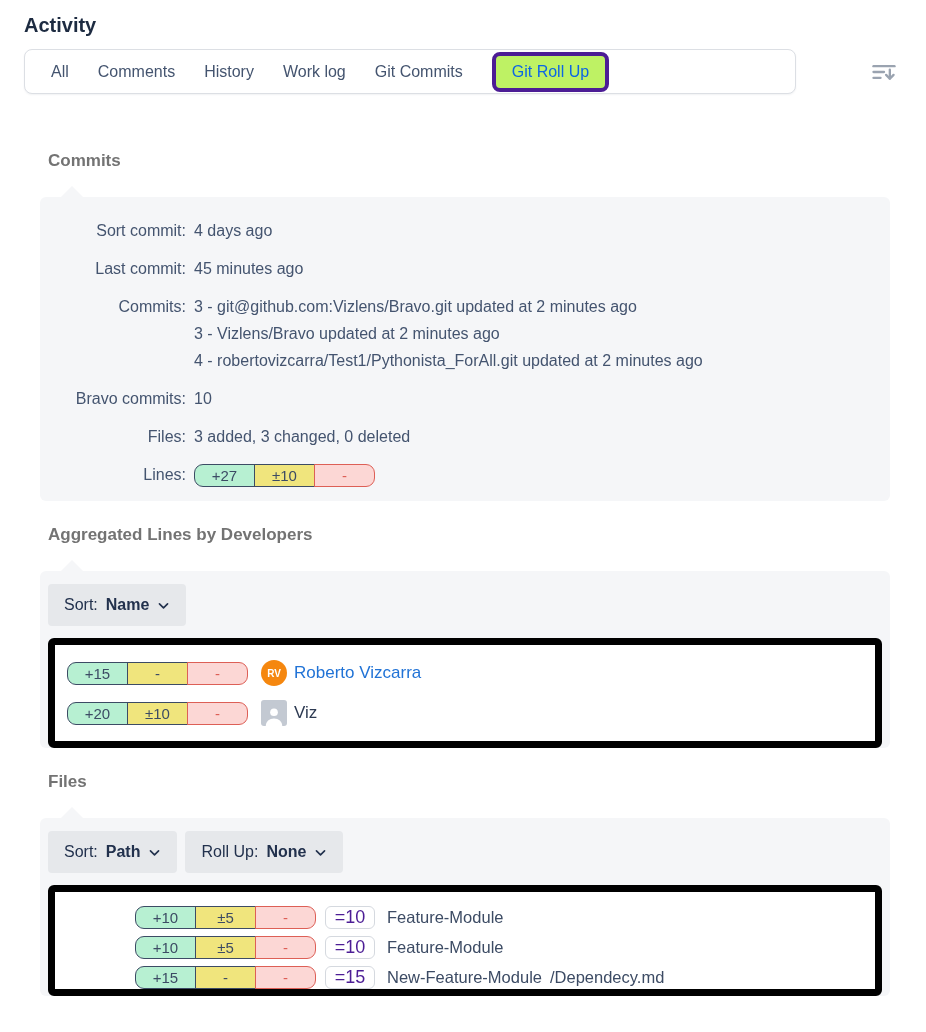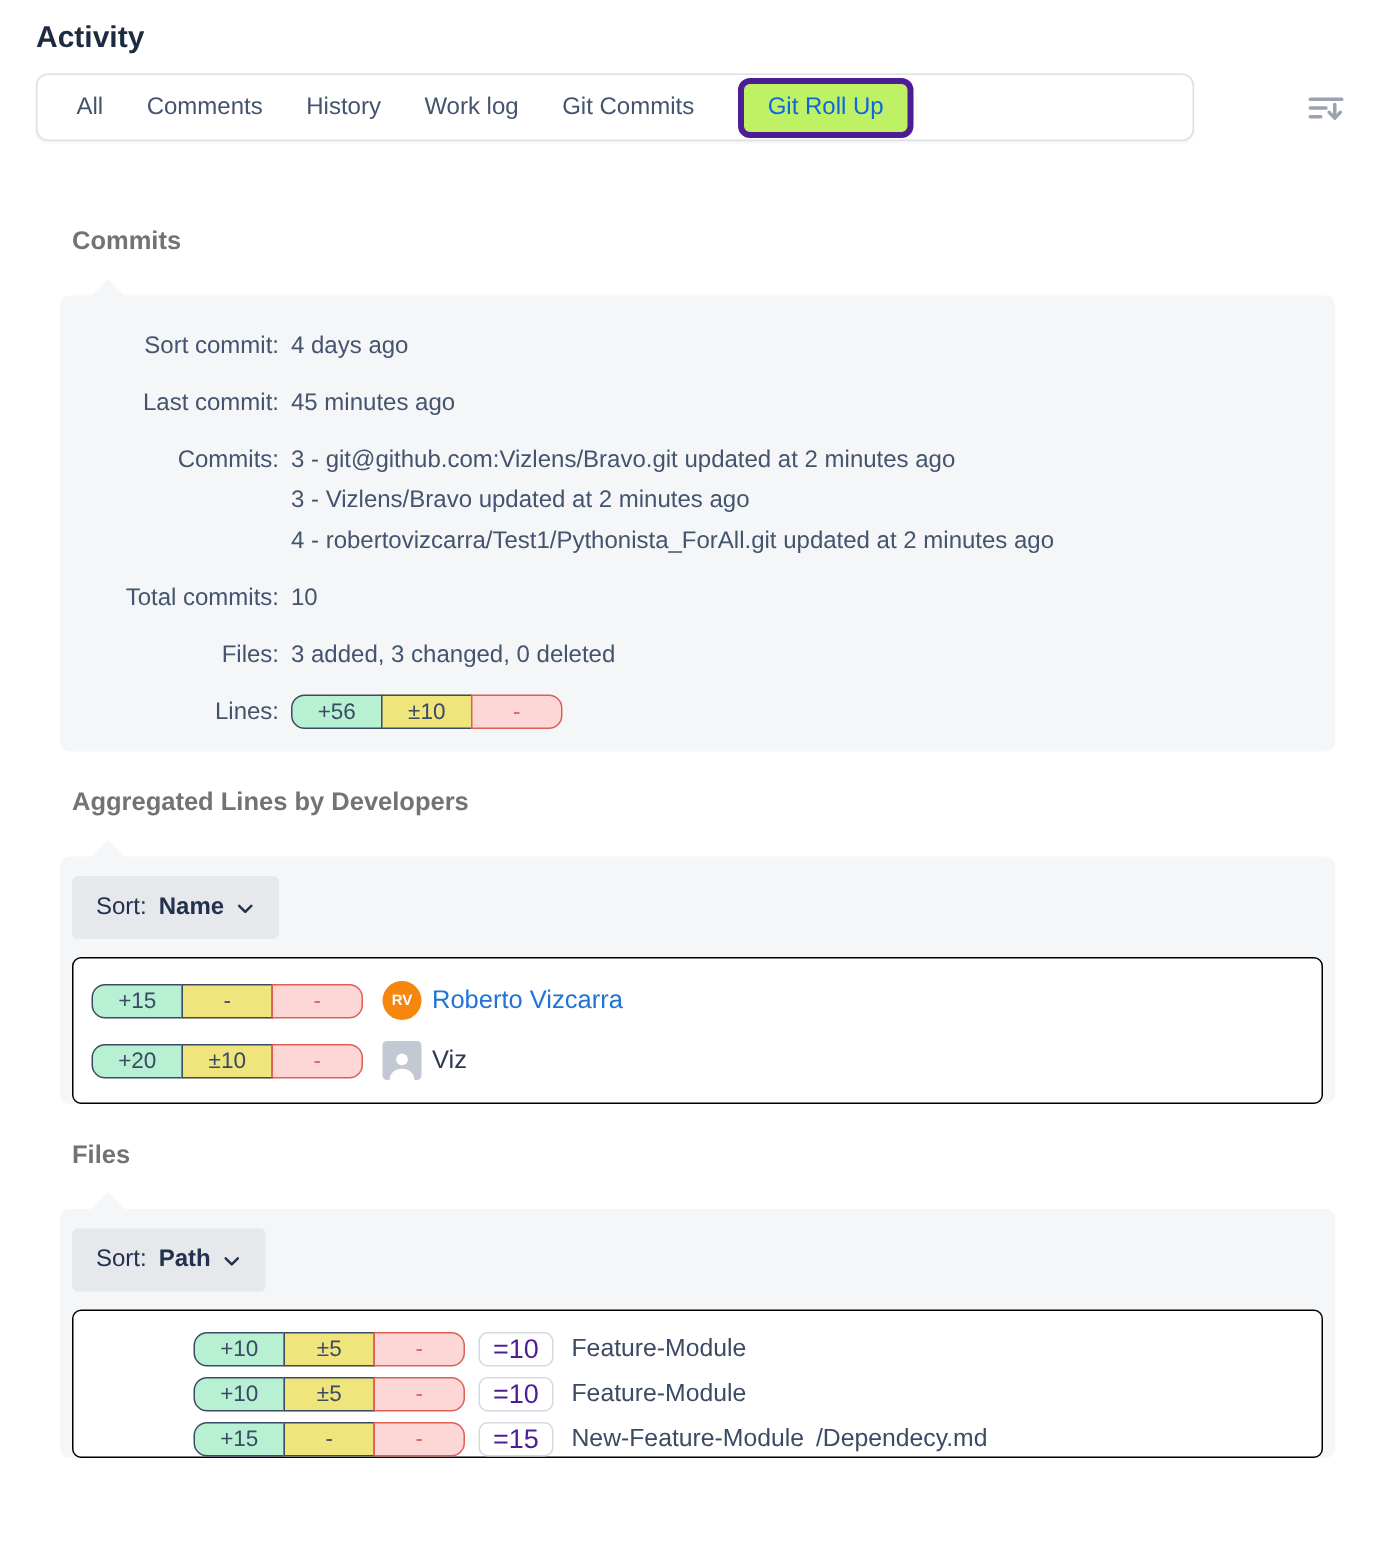--- a/index.html
+++ b/index.html
@@ -68,21 +68,21 @@
     display:inline-flex;align-items:center;gap:8px;
     background:#e6e8eb;border:none;border-radius:4px;
     padding:12px 16px;font-size:16px;color:#22314d;cursor:pointer;
     font-family:"Liberation Sans",sans-serif;
   }
   .filter-btn b{font-weight:700;}
   .chev{width:13px;height:13px;}
 
   
   .card{
-    background:#fff;border:1px solid #000000;border-radius:6px;
+    background:#fff;border:7px solid #000000;border-radius:6px;
     margin:0 8px 12px 8px;
   }
   .dev-card{padding:15px 12px;}
   .dev-row{display:flex;align-items:center;margin-bottom:14px;}
   .dev-row:last-child{margin-bottom:0;}
   .dev-row .linebar{margin-right:13px;}
   .avatar{
     width:26px;height:26px;border-radius:50%;background:#f5870f;
     color:#fff;font-size:10px;font-weight:700;
     display:flex;align-items:center;justify-content:center;margin-right:7px;
@@ -145,32 +145,32 @@
     </div>
     <div class="meta-row">
       <span class="meta-label">Commits:</span>
       <span class="meta-value">
         <span class="vline">3 - git@github.com:Vizlens/Bravo.git updated at 2 minutes ago</span>
         <span class="vline">3 - Vizlens/Bravo updated at 2 minutes ago</span>
         <span class="vline">4 - robertovizcarra/Test1/Pythonista_ForAll.git updated at 2 minutes ago</span>
       </span>
     </div>
     <div class="meta-row">
-      <span class="meta-label">Total commits:</span>
+      <span class="meta-label">Bravo commits:</span>
       <span class="meta-value">10</span>
     </div>
     <div class="meta-row">
       <span class="meta-label">Files:</span>
       <span class="meta-value">3 added, 3 changed, 0 deleted</span>
     </div>
     <div class="meta-row">
       <span class="meta-label">Lines:</span>
       <span class="meta-value">
         <span class="linebar">
-          <span class="seg seg-add">+56</span>
+          <span class="seg seg-add">+27</span>
           <span class="seg seg-chg">±10</span>
           <span class="seg seg-del">-</span>
         </span>
       </span>
     </div>
   </div>
 
   <div class="section-heading gap-md">Aggregated Lines by Developers</div>
 
   <div class="panel">
@@ -214,20 +214,27 @@
 
   <div class="panel">
     <div class="btn-row">
       <button class="filter-btn">
         <span>Sort:</span>
         <b>Path</b>
         <svg class="chev" viewBox="0 0 16 16" fill="none" stroke="#22314d" stroke-width="2" stroke-linecap="round" stroke-linejoin="round">
             <polyline points="3,6 8,11 13,6"></polyline>
           </svg>
       </button>
+      <button class="filter-btn">
+        <span>Roll Up:</span>
+        <b>None</b>
+        <svg class="chev" viewBox="0 0 16 16" fill="none" stroke="#22314d" stroke-width="2" stroke-linecap="round" stroke-linejoin="round">
+            <polyline points="3,6 8,11 13,6"></polyline>
+          </svg>
+      </button>
     </div>
     <div class="card files-card">
       <div class="file-row">
         <span class="linebar">
           <span class="seg seg-add">+10</span>
           <span class="seg seg-chg">±5</span>
           <span class="seg seg-del">-</span>
         </span>
         <span class="eqbadge">=10</span>
         <span class="file-name">Feature-Module</span>

